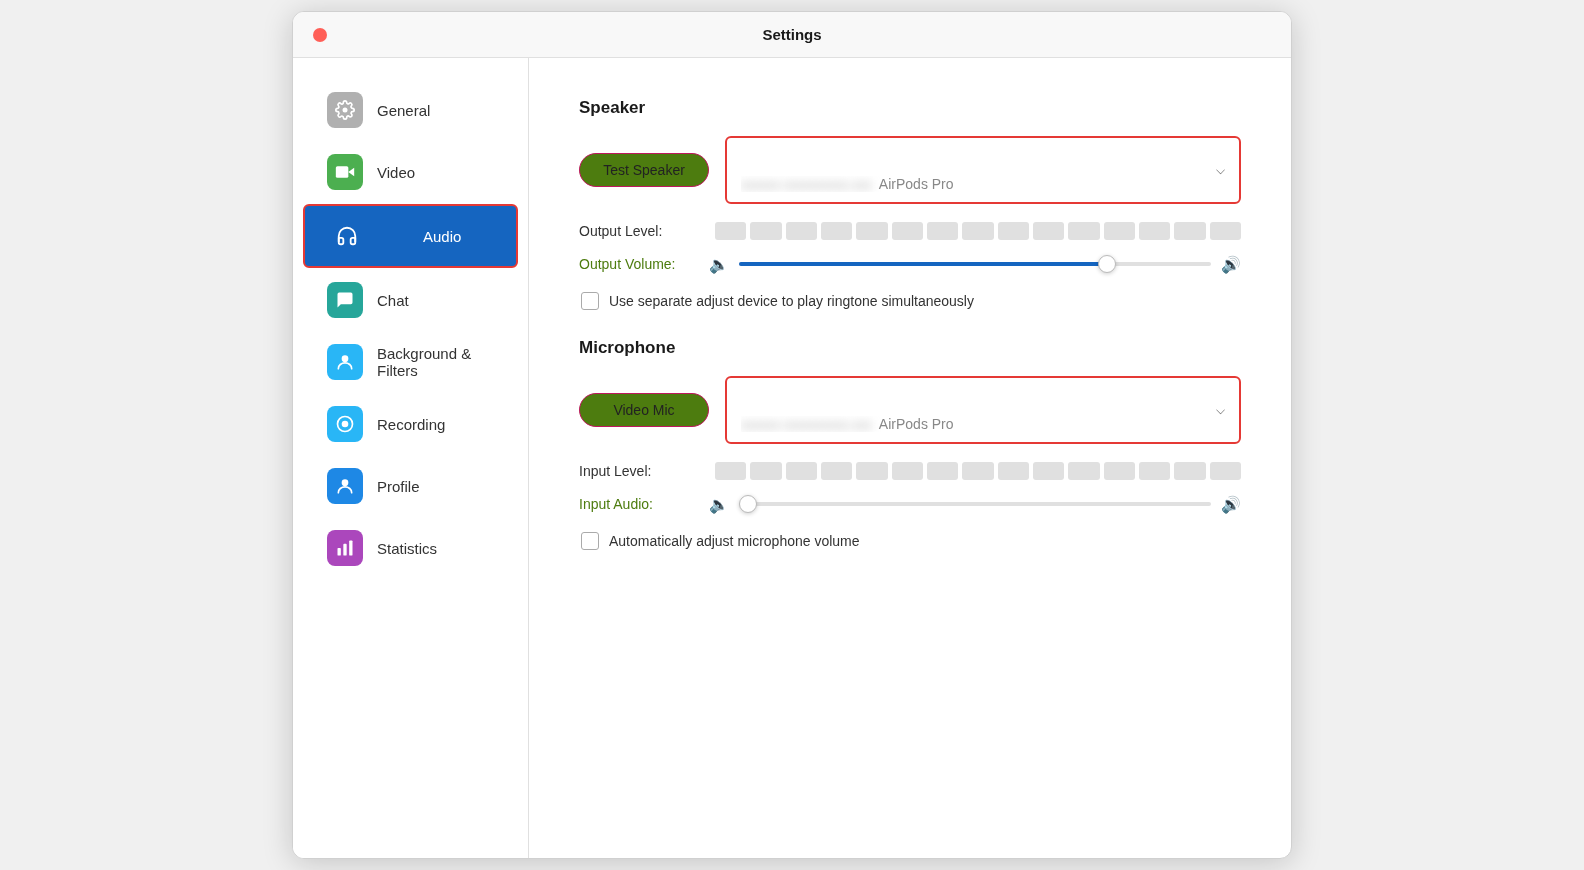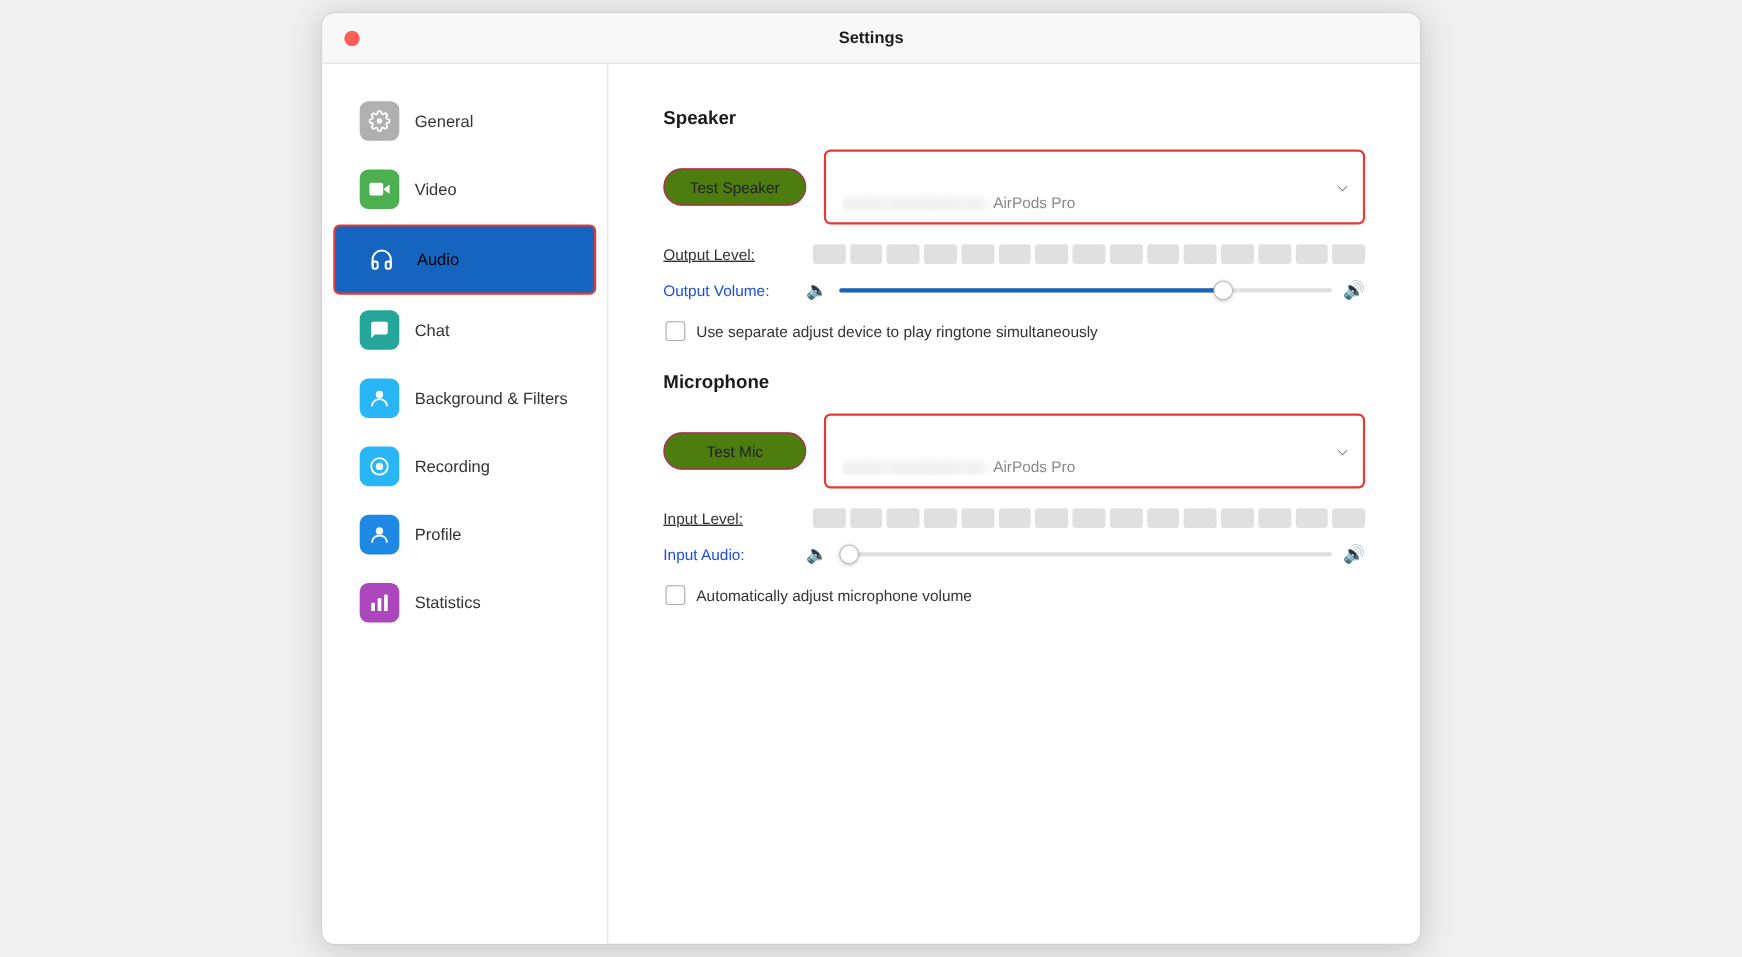--- a/index.html
+++ b/index.html
@@ -42,21 +42,21 @@
       font-size: 15px;
       font-weight: 700;
       color: #1a1a1a;
     }
     .content {
       display: flex;
       height: 800px;
     }
     
     .sidebar {
-      width: 260px;
+      width: 236px;
       border-right: 1px solid #e0e0e0;
       padding: 20px 0;
       background: #fff;
       flex-shrink: 0;
     }
     .sidebar-item {
       display: flex;
       align-items: center;
       gap: 14px;
       padding: 12px 24px;
@@ -67,21 +67,22 @@
       font-size: 15px;
       font-weight: 400;
     }
     .sidebar-item.active {
       background: #1565C0;
       color: #fff;
       border: 2.5px solid #e53935;
       border-radius: 6px;
     }
     .sidebar-item.active .item-label {
-      color: #000000;
+      color: #ffffff;
+      margin-left: 44px;
     }
     .icon-wrap {
       width: 36px;
       height: 36px;
       border-radius: 8px;
       display: flex;
       align-items: center;
       justify-content: center;
       flex-shrink: 0;
     }
@@ -154,21 +155,20 @@
     .chevron {
       font-size: 12px;
       color: #555;
       margin-left: 8px;
     }
     .level-row {
       display: flex;
       align-items: center;
       gap: 16px;
       margin-bottom: 14px;
-      text-decoration: underline;
     }
     .level-label {
       font-size: 14px;
       color: #333;
       min-width: 120px;
     }
     .level-bars {
       display: flex;
       gap: 4px;
       flex: 1;
@@ -180,21 +180,21 @@
       border-radius: 3px;
     }
     .volume-row {
       display: flex;
       align-items: center;
       gap: 10px;
       margin-bottom: 18px;
     }
     .volume-label {
       font-size: 14px;
-      color: #1d4ed8;
+      color: #4d7c0f;
       min-width: 120px;
     }
     .vol-icon-mute {
       font-size: 16px;
       color: #555;
     }
     .vol-icon-loud {
       font-size: 16px;
       color: #555;
     }
@@ -411,21 +411,21 @@
         <div class="checkbox-row">
           <div class="checkbox-box"></div>
           <span class="checkbox-label">Use separate adjust device to play ringtone simultaneously</span>
         </div>
       </div>
 
       <div class="section-divider">
         <div class="section-title">Microphone</div>
 
         <div class="row">
-          <button class="test-btn">Test Mic</button>
+          <button class="test-btn">Video Mic</button>
           <div class="device-select-wrap">
             <div class="select-inner">
               <span class="select-text">
                 <span class="blurred-text">xxxxxx xxxxxxxxxx.xxx</span>
                 <span>AirPods Pro</span>
               </span>
               <span class="chevron">⌵</span>
             </div>
           </div>
         </div>

